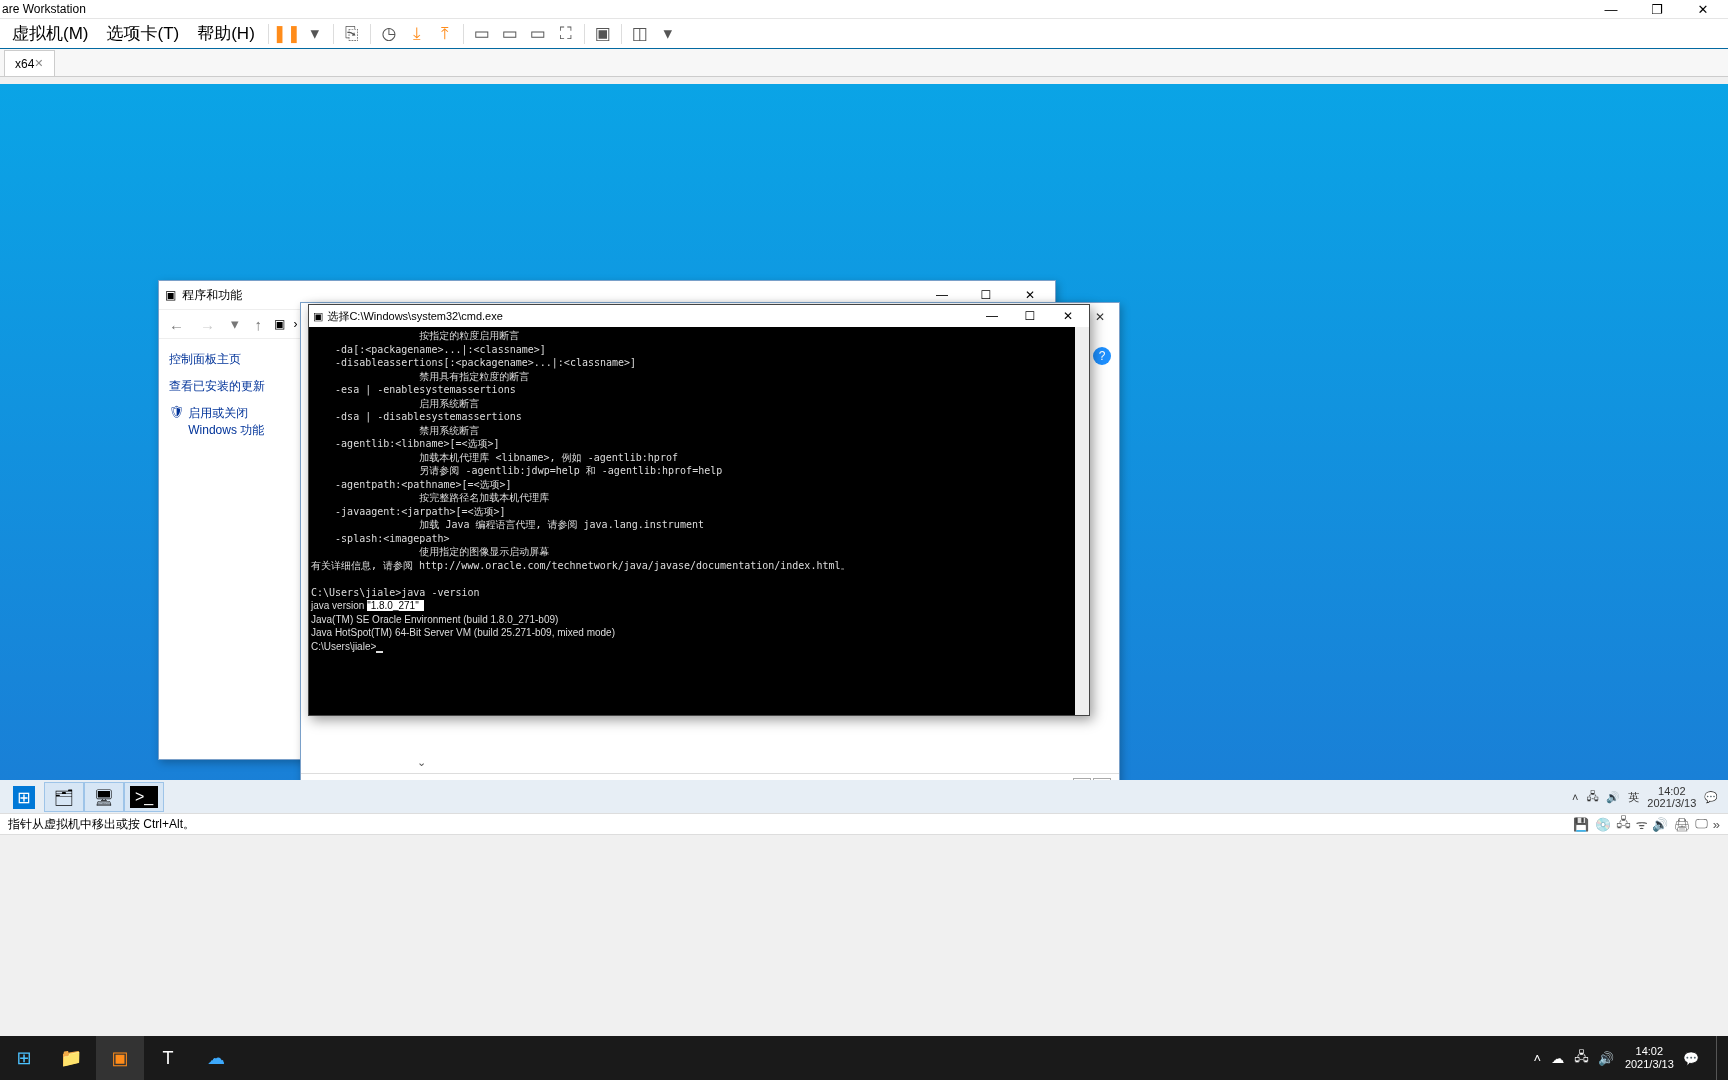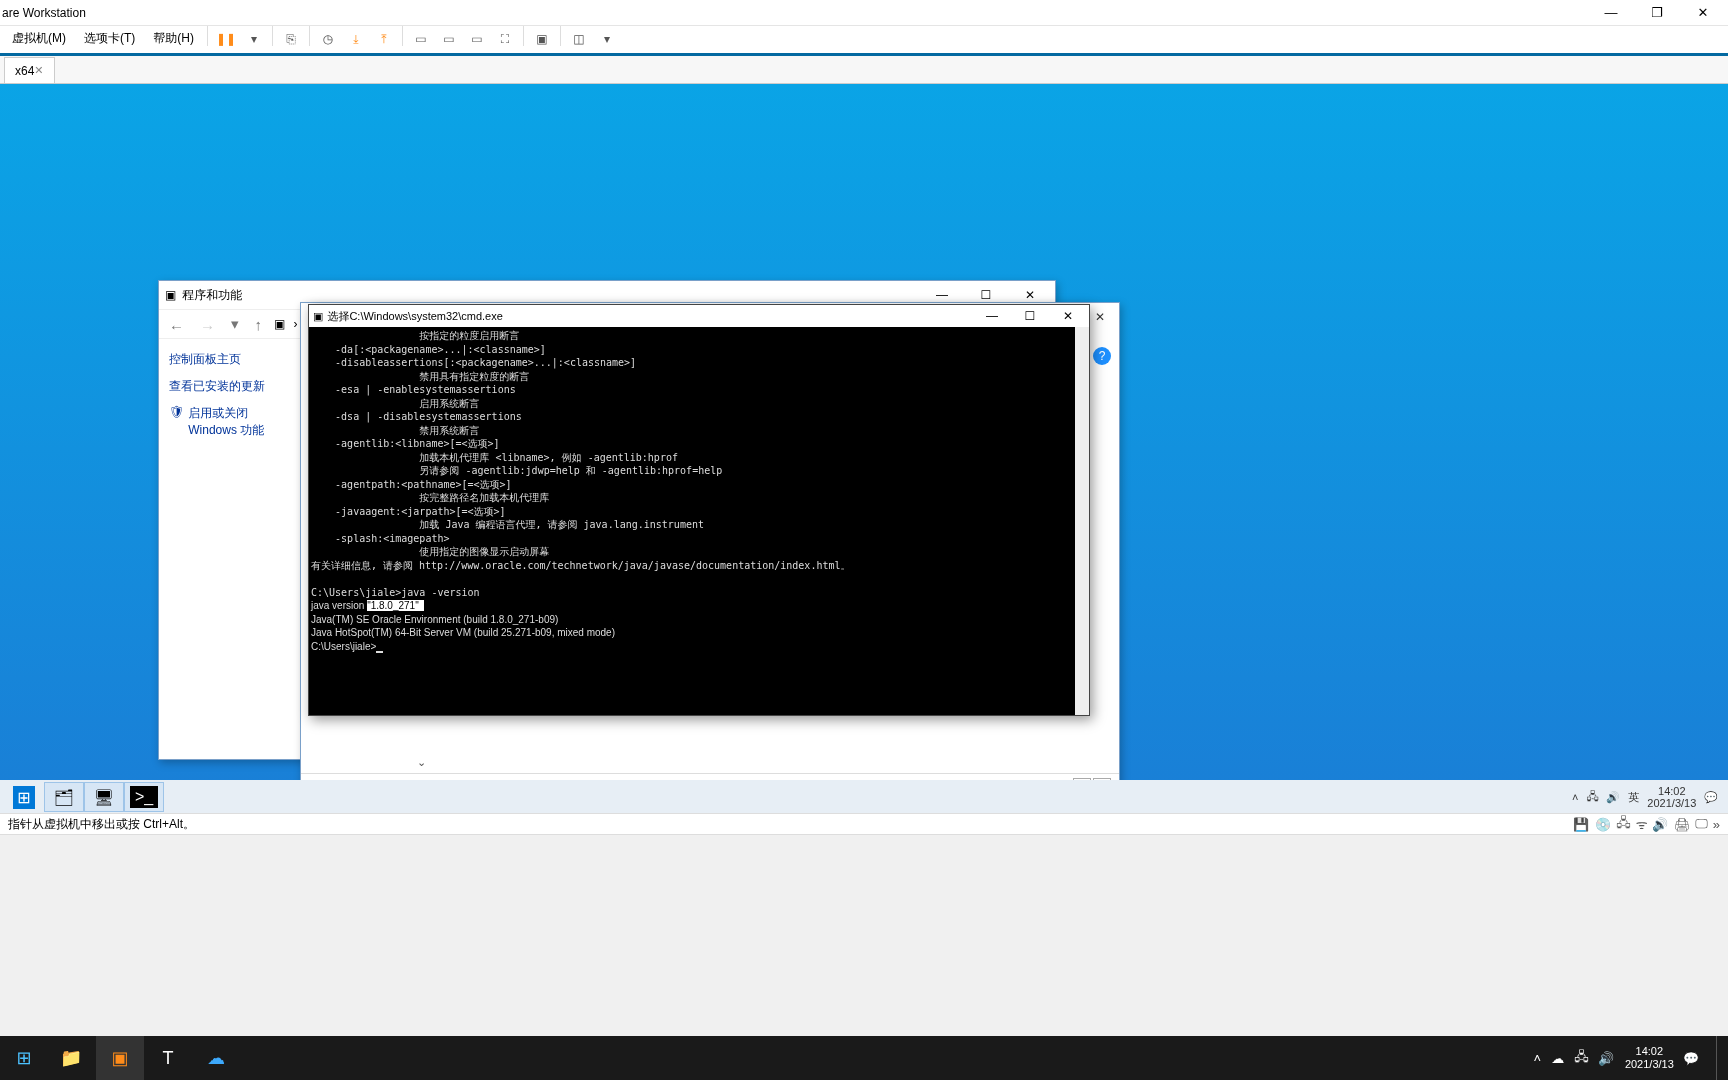--- a/index.html
+++ b/index.html
@@ -1,23 +1,23 @@
 <!DOCTYPE html>
 <html><head>
 <meta charset="utf-8">
 <style>
 * { margin:0; padding:0; box-sizing:border-box; font-family:"Segoe UI","Microsoft YaHei",sans-serif; }
 body { width:1728px; height:1080px; background:#f0f0f0; overflow:hidden; position:relative; }
 
 
-.host-title{height:26px;background:#fff;display:flex;align-items:center;justify-content:space-between;padding:0 2px;font-size:12px;border-bottom:1px solid #e5e5e5;}
+.host-title{height:19px;background:#fff;display:flex;align-items:center;justify-content:space-between;padding:0 2px;font-size:12px;border-bottom:1px solid #e5e5e5;}
 .host-title .wctrls{display:flex;gap:0;}
 .host-title .wbtn{width:46px;height:26px;display:flex;align-items:center;justify-content:center;font-size:13px;}
 
-.host-menu{height:30px;background:#fff;display:flex;align-items:flex-start;font-size:12px;border-bottom:3px solid #0369a1;padding:0 4px;gap:2px;}
+.host-menu{height:30px;background:#fff;display:flex;align-items:center;font-size:17px;border-bottom:1px solid #0369a1;padding:0 4px;gap:2px;}
 .menu-item{padding:4px 8px;cursor:default;}
 .tool-sep{width:1px;height:20px;background:#ddd;margin:0 3px;}
 .tool-btn{width:26px;height:26px;display:flex;align-items:center;justify-content:center;color:#555;}
 .tool-btn.orange{color:#ff8c1a;}
 
 .tab-strip{height:28px;background:#f7f7f7;display:flex;align-items:flex-end;padding-left:4px;border-bottom:1px solid #ccc;}
 .tab{height:26px;padding:0 10px;background:#fff;border:1px solid #ccc;border-bottom:none;font-size:12px;display:flex;align-items:center;}
 .tab .x{color:#888;font-size:11px;}
 
 .vm-viewport{position:absolute;top:84px;left:0;right:0;height:730px;background:linear-gradient(180deg,#0aa4e6 0%,#1a7ed6 100%);overflow:hidden;}

